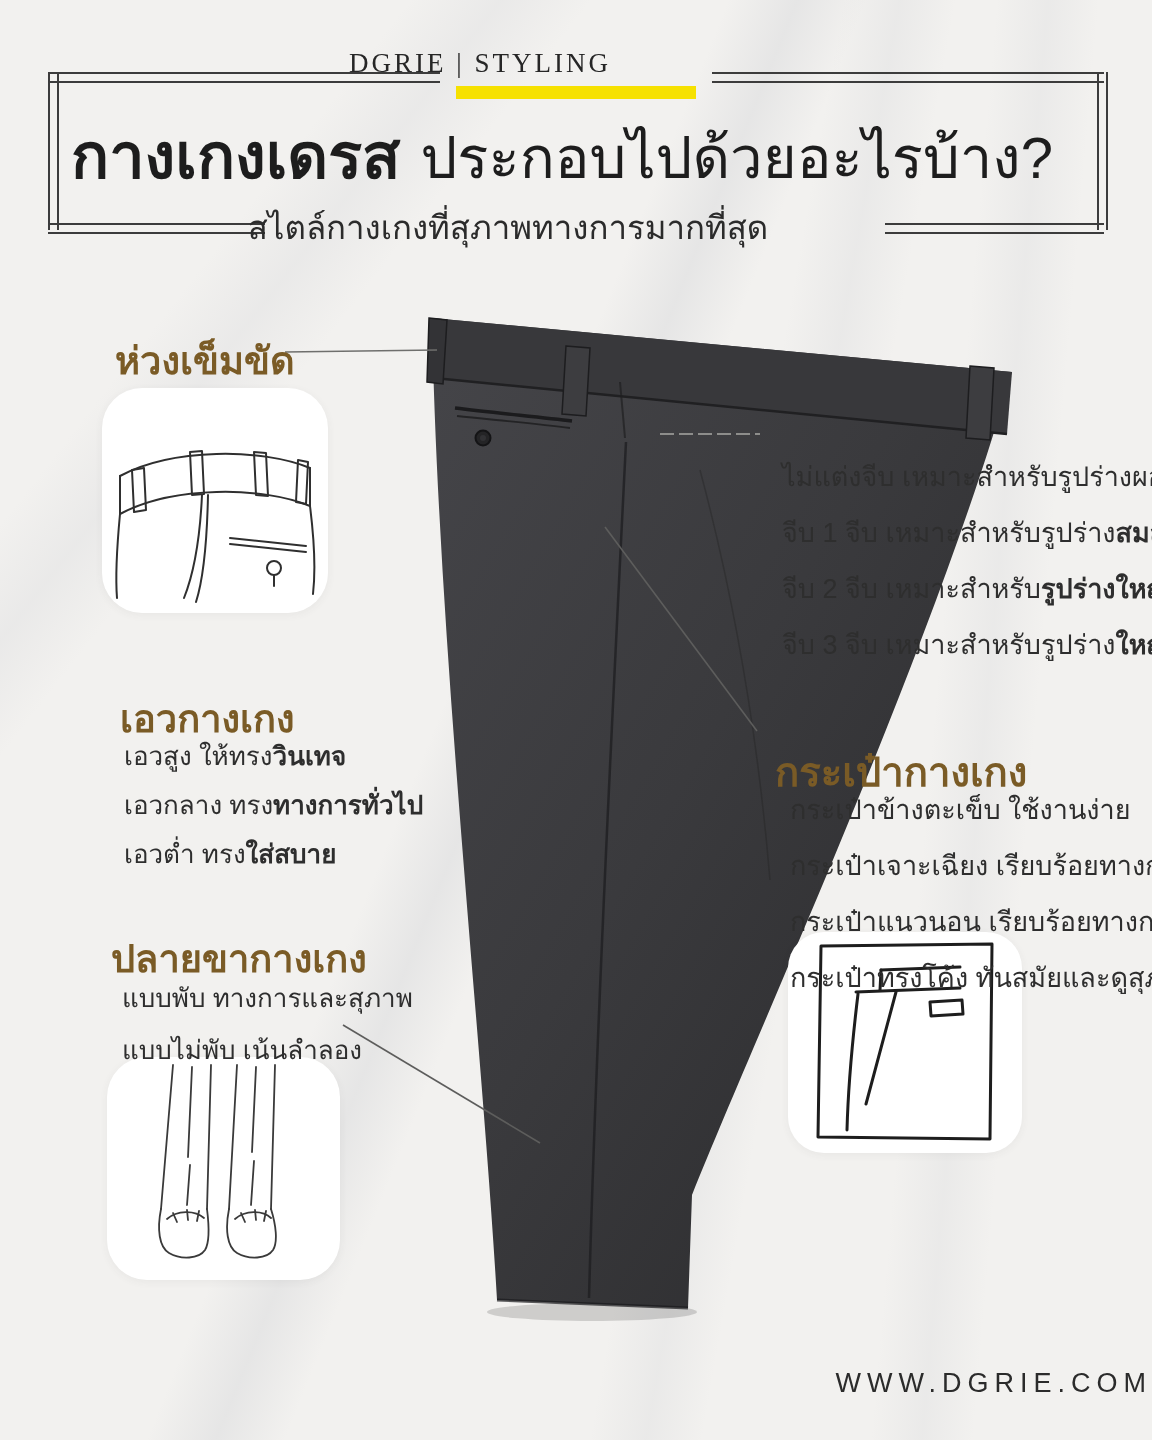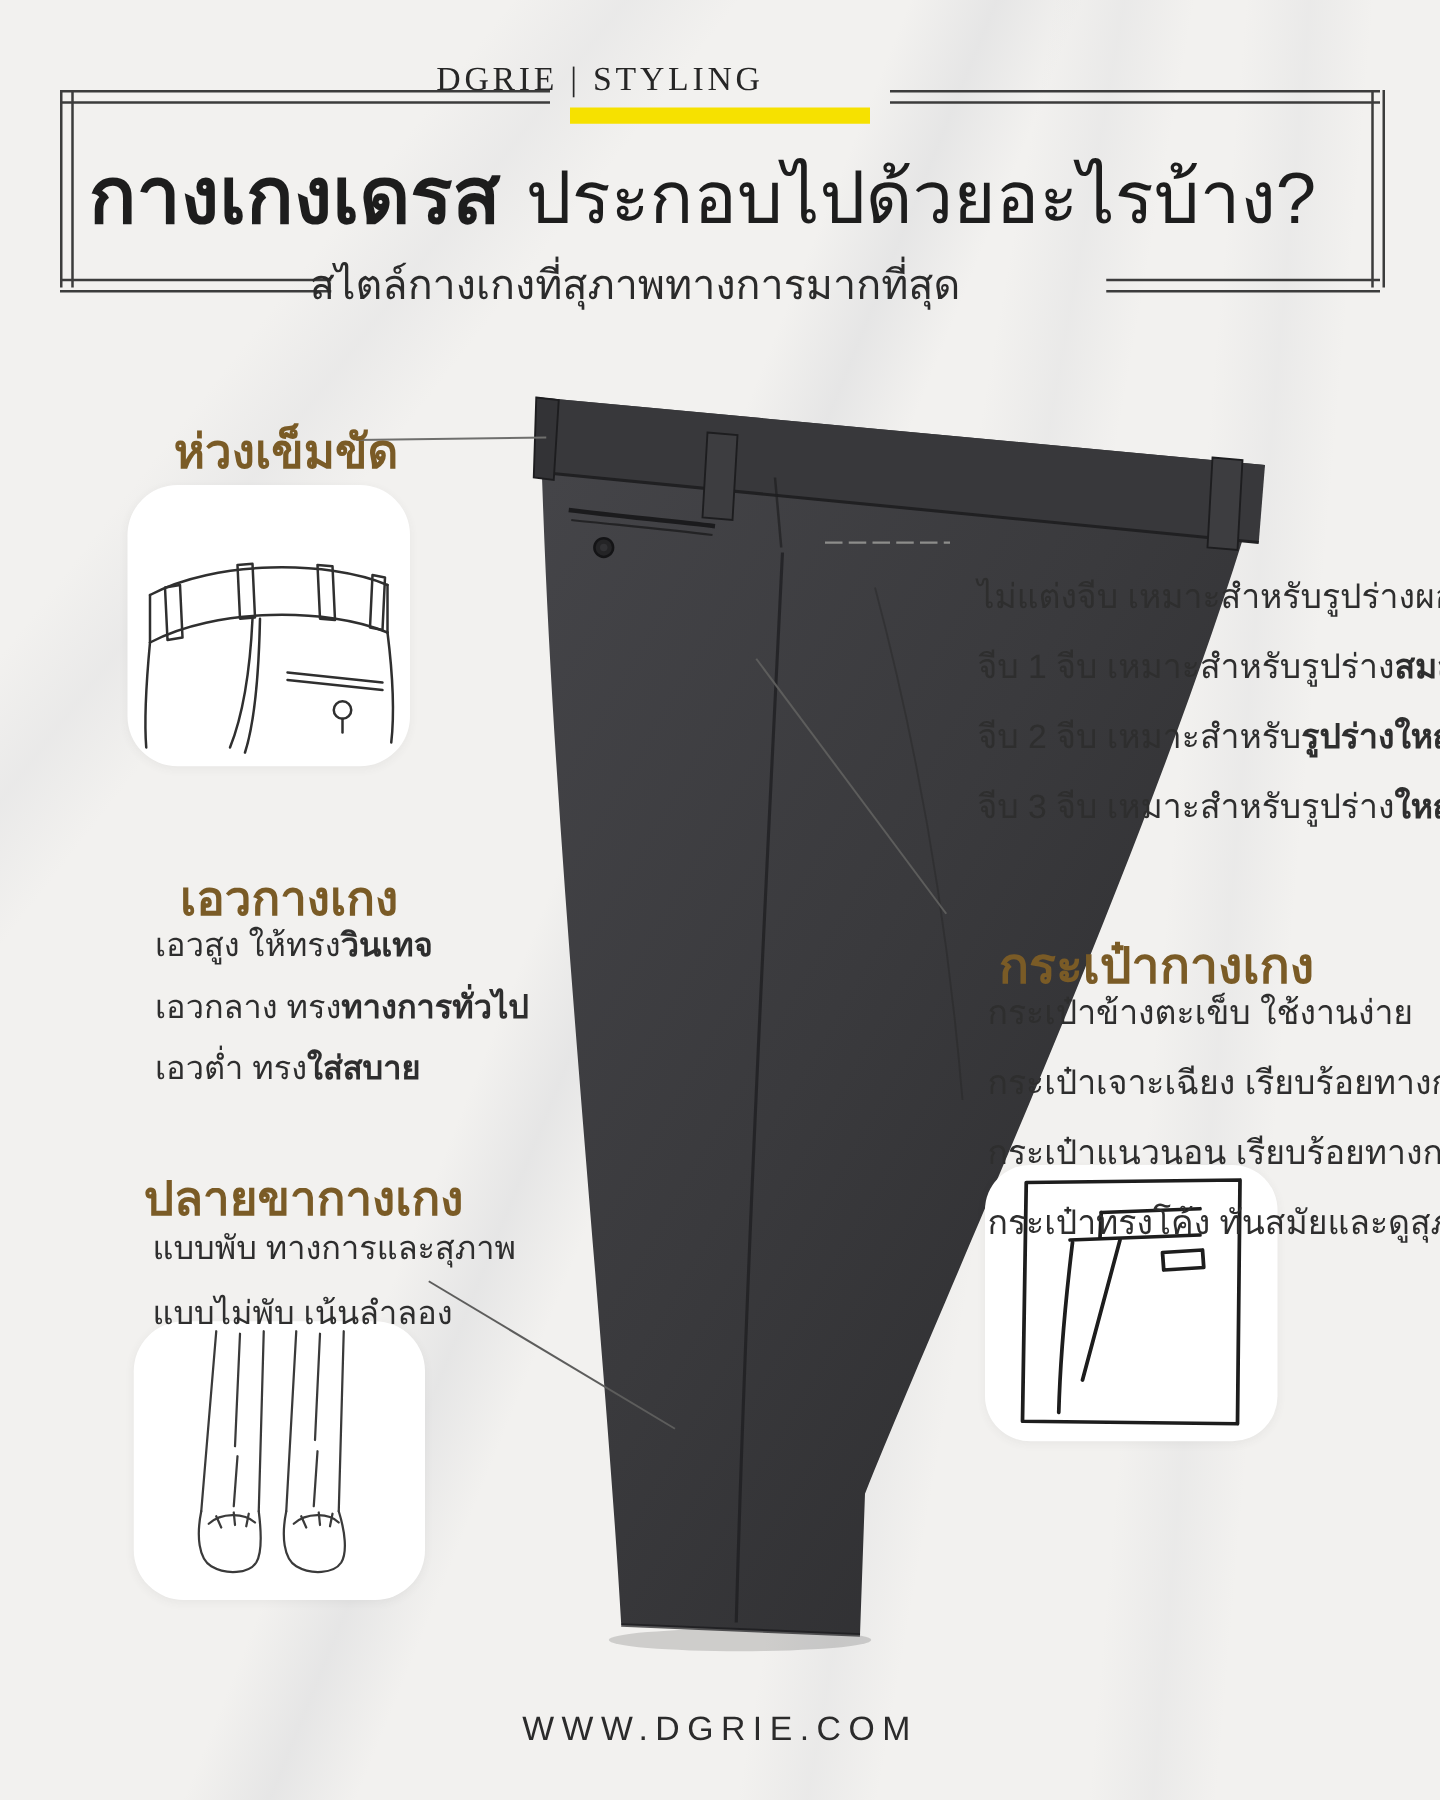--- a/index.html
+++ b/index.html
@@ -27,38 +27,38 @@
     top:106px;left:0;width:1124px;text-align:center;color:#1d1d1d;z-index:5;
     font-size:58px;white-space:nowrap;
   }
   .page-title .tb{font-weight:800;font-size:63px;}
   .page-title .tr{font-weight:400;margin-left:20px;}
   .subtitle{
     top:201px;left:0;width:1016px;text-align:center;color:#2b2b2b;z-index:5;
     font-size:33px;font-weight:400;
   }
   
-  .h{font-weight:700;color:#7a5b26;z-index:6;white-space:nowrap;margin-left:24px;}
+  .h{font-weight:700;color:#7a5b26;z-index:6;white-space:nowrap;}
   .h38{font-size:38px;}
   .h40{font-size:40px;}
   .lines{z-index:6;color:#2e2e2e;white-space:nowrap;}
   .lines .tline{font-weight:400;}
   .lines .tline b{font-weight:700;}
   .lines-r .tline{font-size:27px;margin-bottom:13px;}
   .lines-l .tline{font-size:26px;margin-bottom:8px;}
   .lines-hem .tline{font-size:26px;margin-bottom:11px;}
   
   .card{
     background:#ffffff;border-radius:40px;z-index:2;
     box-shadow:0 2px 8px rgba(60,60,60,0.06);
   }
   .card svg{display:block;}
   
   .footer{
-    top:1368px;left:0;width:1152px;text-align:center;z-index:5;
+    top:1368px;left:0;width:1152px;text-align:right;z-index:5;
     font-size:27px;letter-spacing:6px;color:#2b2b2b;font-weight:400;
   }
   
   #art{left:0;top:0;z-index:1;pointer-events:none;}
 </style>
 </head>
 <body>
 
 <div id="stage">
 
@@ -134,21 +134,21 @@
     </svg>
   </div>
 
   <div class="abs h h38" style="left:120px;top:688px;">เอวกางเกง</div>
   <div class="abs lines lines-l" style="left:124px;top:735px;">
       <div class="tline"><span>เอวสูง  ให้ทรง</span><b>วินเทจ</b></div>
       <div class="tline"><span>เอวกลาง  ทรง</span><b>ทางการทั่วไป</b></div>
       <div class="tline"><span>เอวต่ำ  ทรง</span><b>ใส่สบาย</b></div>
     </div>
 
-  <div class="abs h h38" style="left:91px;top:928px;">ปลายขากางเกง</div>
+  <div class="abs h h38" style="left:111px;top:928px;">ปลายขากางเกง</div>
   <div class="abs lines lines-hem" style="left:122px;top:977px;">
       <div class="tline"><span>แบบพับ  ทางการและสุภาพ</span></div>
       <div class="tline"><span>แบบไม่พับ  เน้นลำลอง</span></div>
     </div>
 
   <div class="abs card" style="left:107px;top:1057px;width:233px;height:223px;">
     <svg width="233" height="223" viewBox="0 0 233 223" fill="none" stroke="#3a3a3a" stroke-width="1.8" stroke-linecap="round" stroke-linejoin="round">
       <path d="M66,8 L54,152"></path>
       <path d="M104,8 L100,152"></path>
       <path d="M85,10 L81,100 M83,108 L80,148"></path>

